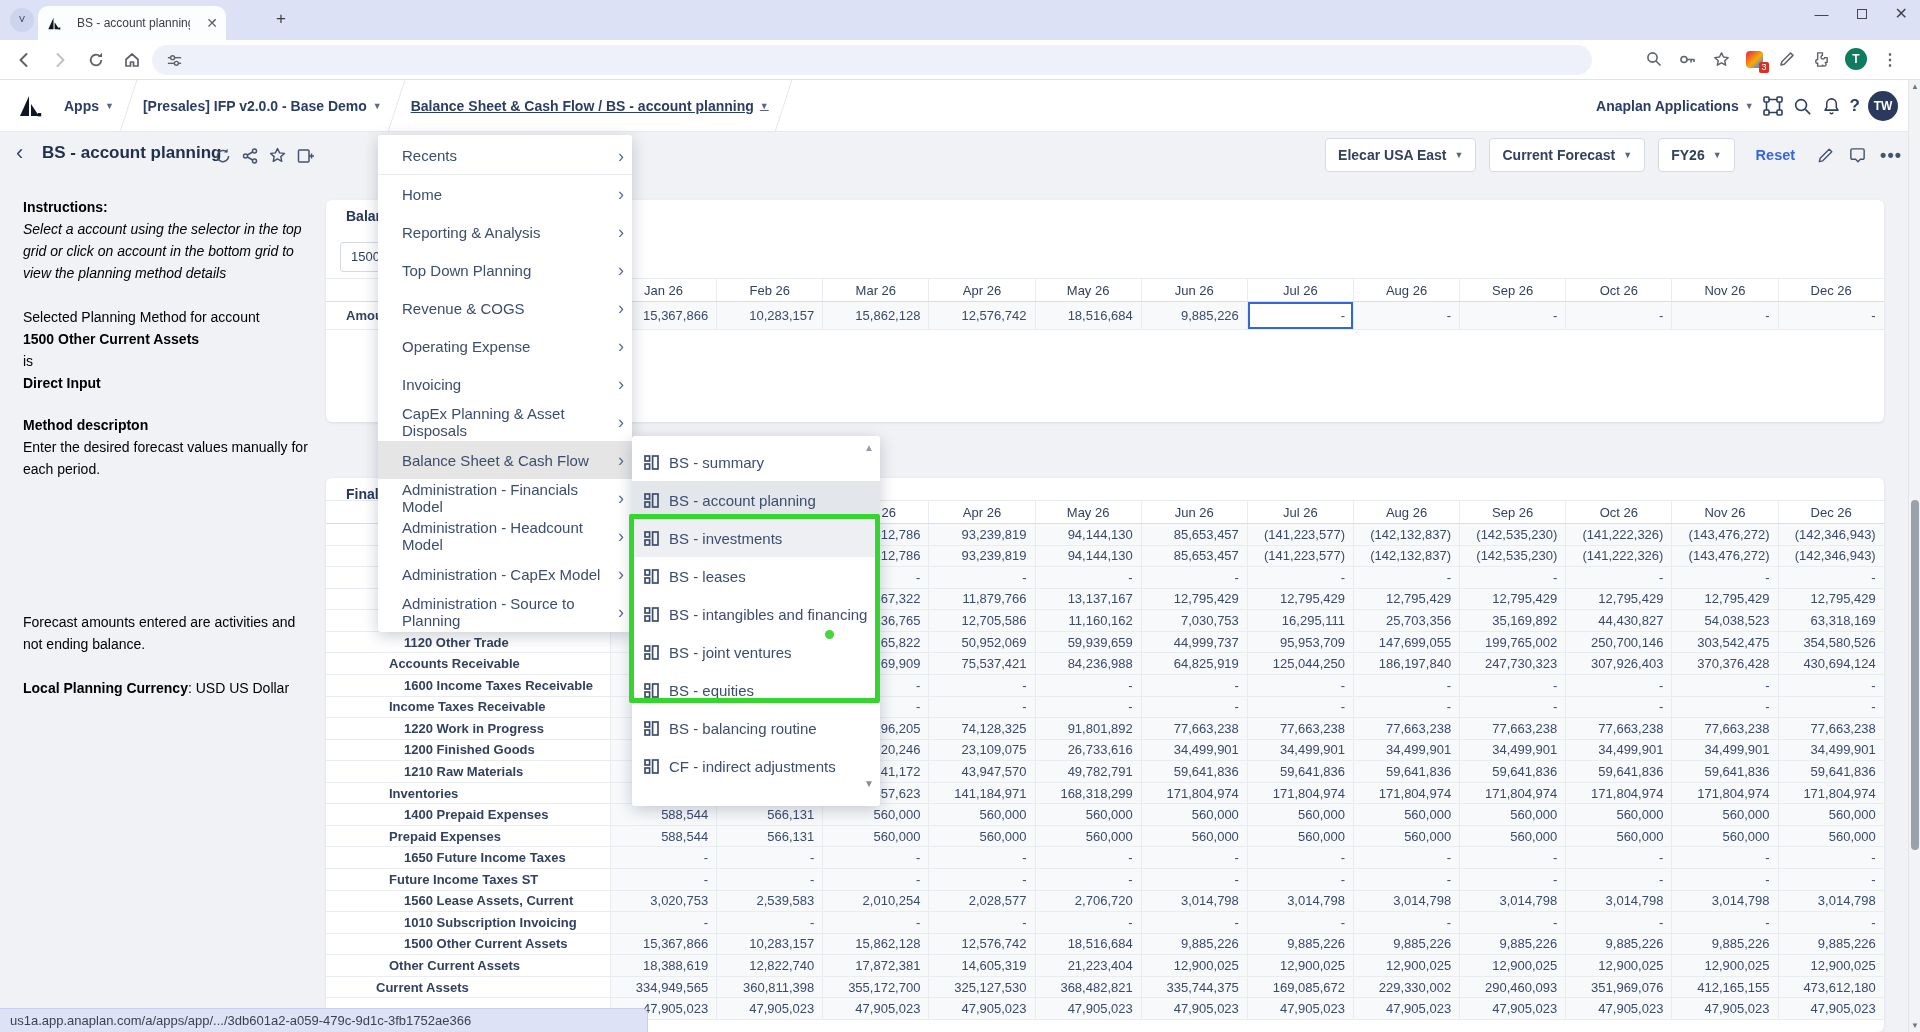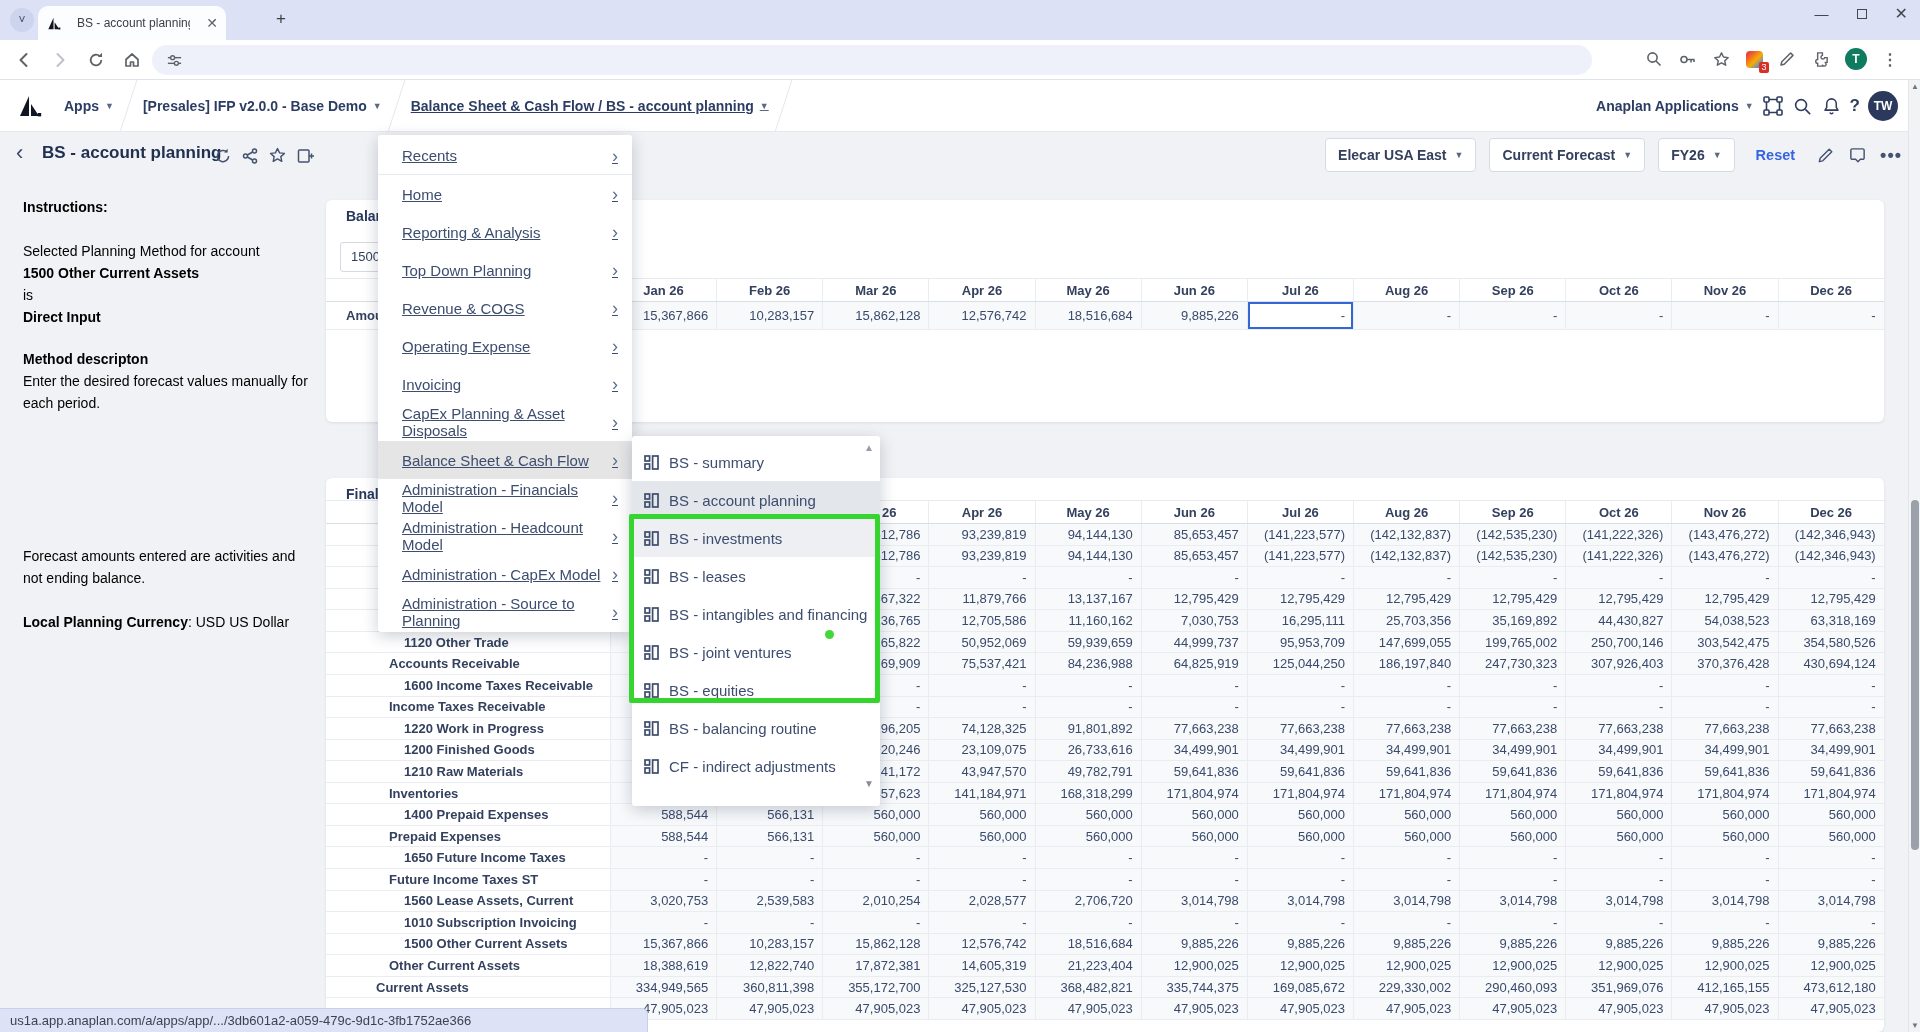--- a/index.html
+++ b/index.html
@@ -69,39 +69,39 @@
   .card{position:absolute;left:326px;width:1558px;background:#fff;border-radius:6px;
     box-shadow:0 1px 3px rgba(25,39,80,.10);}
   #topcard{top:200px;height:222px;}
   #bottomcard{top:478px;height:554px;overflow:hidden;}
   .card-title{position:absolute;left:20px;top:8px;font-size:14px;font-weight:700;color:#27375c;white-space:nowrap;}
   #selectorbox{position:absolute;left:14px;top:42px;width:210px;height:30px;border:1px solid #d5d9e1;
     border-radius:3px;background:#fff;font-size:13px;color:#33415e;padding:6px 10px;white-space:nowrap;}
 
   .gridhead{display:flex;height:24px;border-top:1px solid #e7eaee;border-bottom:1px solid #d9dde4;}
   .gh-lab{width:284px;flex:none;}
-  .gh-cell{width:106.15px;flex:none;text-align:center;font-size:13px;font-weight:700;color:#33415e;
+  .gh-cell{width:106.15px;flex:none;text-align:center;font-size:13px;font-weight:400;color:#33415e;
     line-height:23px;border-left:1px solid #e9ecf0;white-space:nowrap;overflow:hidden;}
   .gridrow{display:flex;border-bottom:1px solid #e9ecf0;}
   .gr-lab{width:284px;flex:none;font-size:13px;font-weight:700;color:#33415e;display:flex;align-items:center;white-space:nowrap;overflow:hidden;}
   .gr-cell{width:106.15px;flex:none;text-align:right;font-size:13px;color:#3a4a6b;
     padding-right:8px;background:#f7f9fb;border-left:1px solid #e9ecf0;display:flex;align-items:center;justify-content:flex-end;white-space:nowrap;overflow:hidden;}
   #tg-row{height:28px;}
   #tg-row .gr-lab{padding-left:20px;}
   #tg-row .gr-cell.selected{background:#fff;box-shadow:inset 0 0 0 2px #3467d6;}
   #topgrid{position:absolute;left:0;top:78px;width:1558px;}
   #bottomgrid{position:absolute;left:0;top:22px;width:1558px;}
   .bgrow{height:21.57px;}
   .ind0{padding-left:50px;} .ind1{padding-left:63px;} .ind2{padding-left:78px;}
 
   
   #menu{position:absolute;left:378px;top:135px;width:254px;height:497px;background:#fff;border-radius:3px;
     box-shadow:0 4px 16px rgba(20,30,60,.22);padding-top:2px;z-index:30;}
   .menu-item{height:38px;display:flex;align-items:center;justify-content:space-between;
-    padding:0 14px 0 24px;font-size:15px;color:#3d4d6e;text-decoration:underline;}
+    padding:0 8px 0 24px;font-size:15px;color:#3d4d6e;}
   .menu-item.divided{border-bottom:1px solid #e8eaef;}
   .menu-item.active{background:#e5e5e5;}
   .mi-chevron{color:#5e6e90;font-size:18px;line-height:1;}
 
   #submenu{position:absolute;left:632px;top:436px;width:248px;height:370px;background:#fff;border-radius:3px;
     box-shadow:0 4px 16px rgba(20,30,60,.22);padding-top:7px;z-index:31;}
   .sm-item{height:38px;display:flex;align-items:center;gap:10px;padding:0 12px;font-size:15px;color:#3d4d6e;white-space:nowrap;}
   .sm-item.active{background:#e3e6eb;}
   .sm-item.hovered{background:#edeff3;}
   .sm-scroll{position:absolute;right:6px;font-size:10px;color:#959cab;z-index:32;}
@@ -326,20 +326,21 @@
     <span class="ic">
       <svg width="19" height="19" viewBox="0 0 20 20">
           <path d="M3 4.5A1.5 1.5 0 0 1 4.5 3h11A1.5 1.5 0 0 1 17 4.5v8a1.5 1.5 0 0 1-1.5 1.5H13l-2.5 2.5L8 14H4.5A1.5 1.5 0 0 1 3 12.5z" fill="none" stroke="#44536f" stroke-width="1.5"></path>
         </svg>
       </span>
     <span class="dots">•••</span>
   </div>
 
   <div id="instructions">
     <p class="h">Instructions:</p>
+    <p class="it">Select a account using the selector in the top grid or click on account in the bottom grid to view the planning method details</p>
     <div class="gap22"></div>
     <p>Selected Planning Method for  account</p>
     <p class="b">1500 Other Current Assets</p>
     <p>is</p>
     <p class="b">Direct Input</p>
     <div class="gap20"></div>
     <p class="b">Method descripton</p>
     <p>Enter the desired forecast values manually for each period.</p>
     <div class="gap130"></div>
     <p>Forecast amounts entered are activities and not ending balance.</p>

